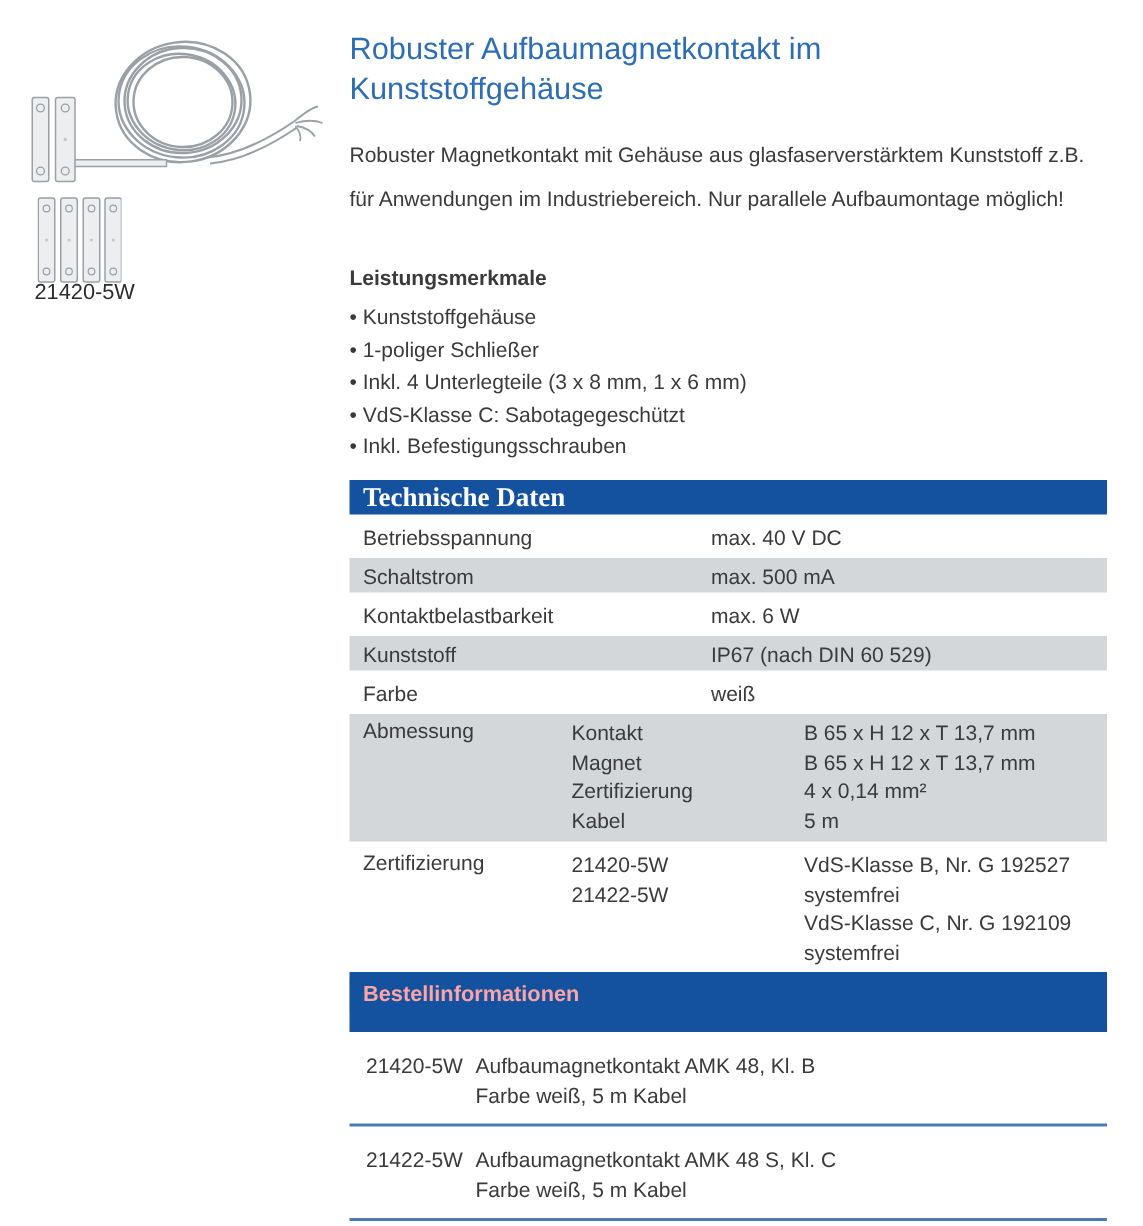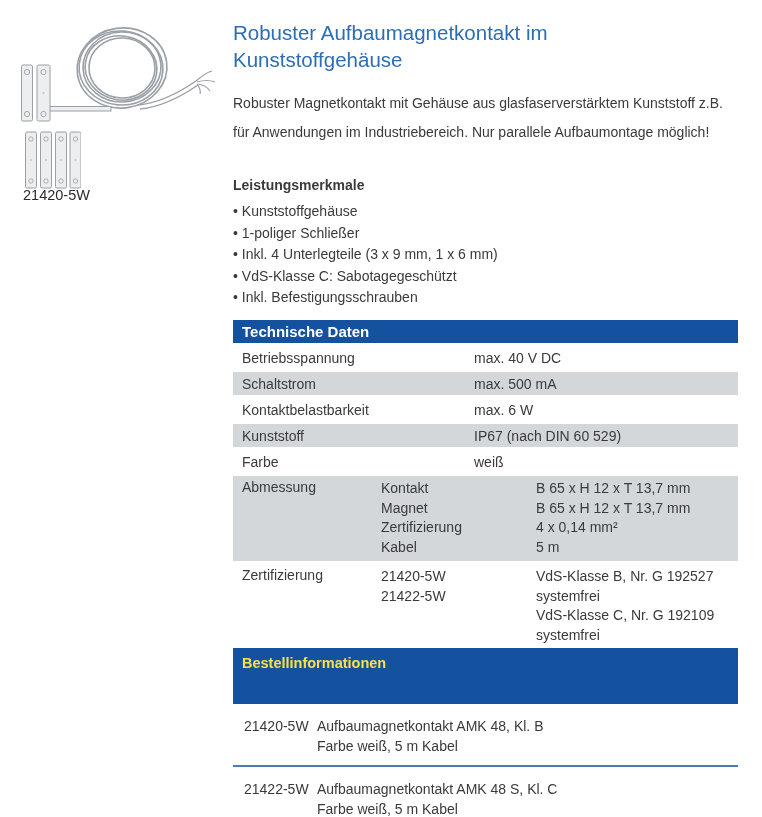--- a/index.html
+++ b/index.html
@@ -23,34 +23,34 @@
   .content{position:absolute;left:233px;top:0;width:505px;height:817px;}
   .title{position:absolute;top:20px;left:0;width:420px;font-size:20.5px;line-height:26.5px;
          font-weight:400;color:var(--title-blue);}
   .intro{position:absolute;top:89px;left:0;width:505px;font-size:14px;line-height:29px;}
   .features{position:absolute;top:177px;left:0;width:505px;font-size:14px;}
   .features-heading{font-weight:bold;font-size:14px;margin-bottom:8px;}
   .feature-item{line-height:21.5px;padding-left:13px;text-indent:-13px;}
   .feature-item::before{content:"•\00a0";color:#3a3a3c;}
   
   .tech{position:absolute;top:320px;left:0;width:505px;font-size:14px;}
-  .bar{height:23px;background:var(--header-bar);color:#fff;font-weight:bold;font-size:15px;
-       display:flex;align-items:center;padding-left:9px;}
+  .bar{height:23px;background:var(--header-bar);color:#fff;font-weight:bold;font-size:18px;
+       display:flex;align-items:center;padding-left:9px;font-family:Liberation Serif, serif;}
   .t-row{display:flex;align-items:center;min-height:23px;margin-top:3px;}
   .t-row.gray{background:var(--row-gray);}
   .t-label{width:241px;padding-left:9px;}
   .t-value{flex:1;}
   .t-row.multi{align-items:flex-start;padding:3px 0 4px;gap:31px;}
   .t-label-n{width:117px;padding-left:9px;}
   .t-names{width:124px;}
   .t-vals{flex:1;}
   .t-names div,.t-vals div{line-height:19.5px;}
   
   .order{position:absolute;top:648px;left:0;width:505px;font-size:14px;}
-  .order-bar{height:56px;background:var(--header-bar);color:#fde047;font-weight:bold;
+  .order-bar{height:40px;background:var(--header-bar);color:#fca5a5;font-weight:bold;
              font-size:14.5px;padding:7px 0 0 9px;}
   .order-item{display:flex;padding:12px 0 9px;border-bottom:2px solid var(--separator-blue);
               line-height:20px;}
   .order-code{width:84px;padding-left:11px;flex-shrink:0;}
   .order-desc{flex:1;}
   
   svg .ln{stroke:#9aa0a6;fill:none;}
   svg .fl{stroke:#9aa0a6;fill:#edeeef;}
 </style>
 </head>
@@ -120,21 +120,21 @@
   <div class="content">
 
     <h1 class="title">Robuster Aufbaumagnetkontakt im Kunststoffgehäuse</h1>
 
     <p class="intro">Robuster Magnetkontakt mit Gehäuse aus glasfaserverstärktem Kunststoff z.B. für Anwendungen im Industriebereich. Nur parallele Aufbaumontage möglich!</p>
 
     <div class="features">
       <div class="features-heading">Leistungsmerkmale</div>
       <div class="feature-item">Kunststoffgehäuse</div>
       <div class="feature-item">1-poliger Schließer</div>
-      <div class="feature-item">Inkl. 4 Unterlegteile (3 x 9 mm, 1 x 6 mm)</div>
+      <div class="feature-item">Inkl. 4 Unterlegteile (3 x 8 mm, 1 x 6 mm)</div>
       <div class="feature-item">VdS-Klasse C: Sabotagegeschützt</div>
       <div class="feature-item">Inkl. Befestigungsschrauben</div>
     </div>
 
     <div class="tech">
       <div class="bar">Technische Daten</div>
 
       <div class="t-row">
         <div class="t-label">Betriebsspannung</div>
         <div class="t-value">max. 40 V DC</div>

